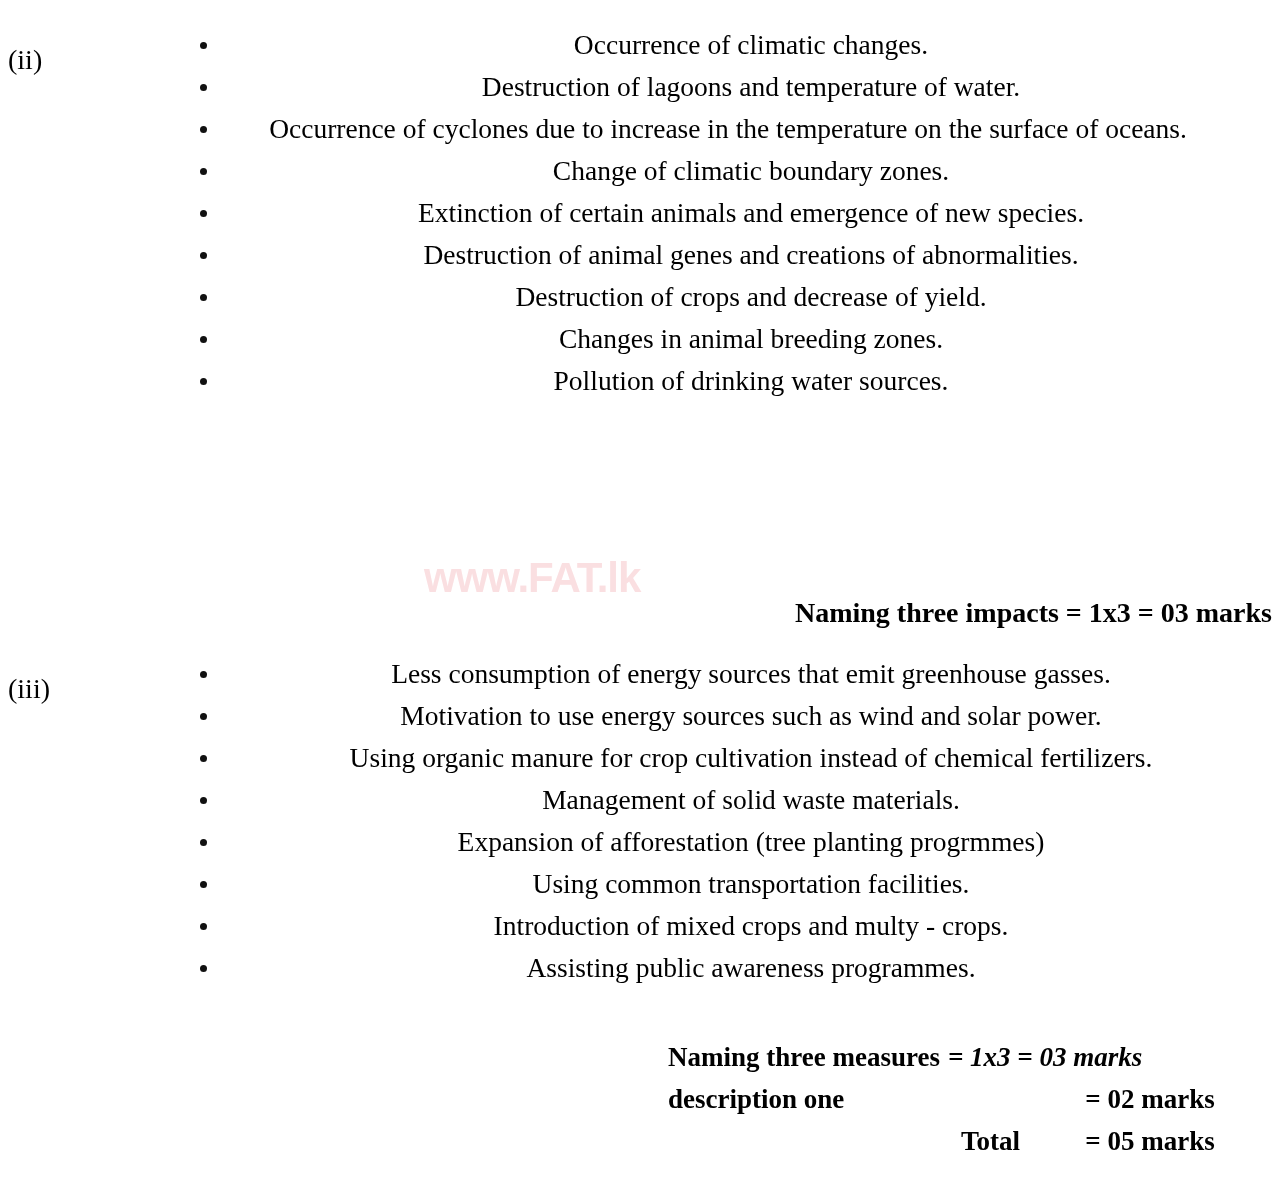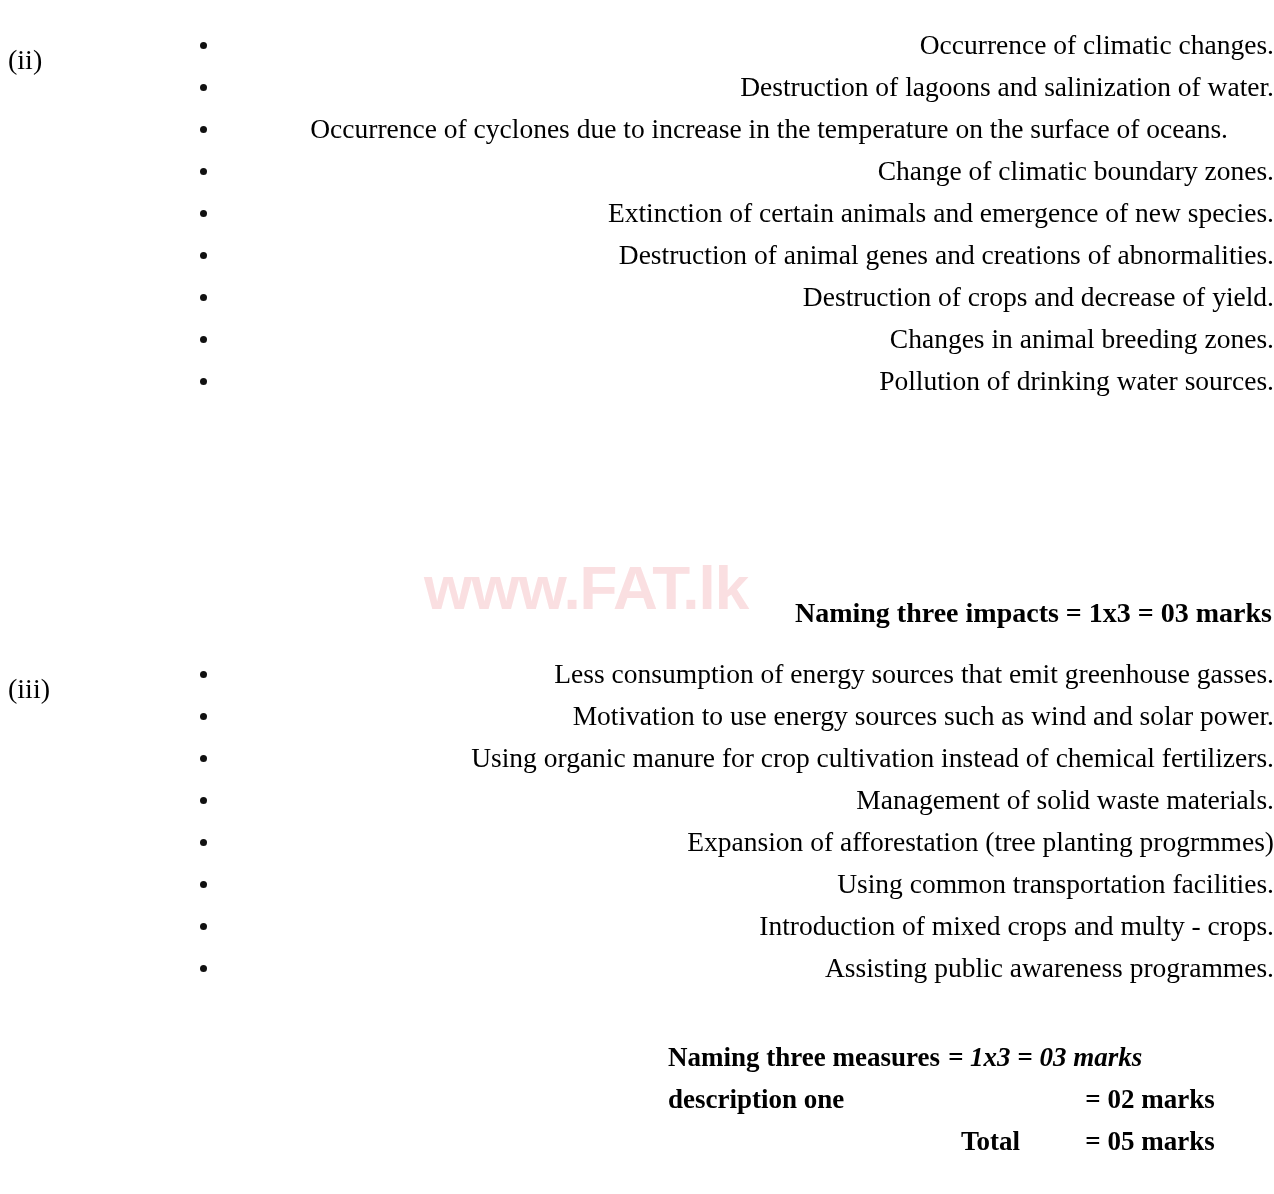--- a/index.html
+++ b/index.html
@@ -24,21 +24,21 @@
     height: 1194px;
   }
 
   
   .watermark {
     position: absolute;
     left: 424px;
     top: 557px;
     font-family: "Liberation Sans", "DejaVu Sans", sans-serif;
     font-weight: 700;
-    font-size: 62px;
+    font-size: 42px;
     letter-spacing: -1px;
     color: #fadfe1;
     white-space: nowrap;
     z-index: 0;
     user-select: none;
     line-height: 1;
   }
 
   
   .section {
@@ -67,21 +67,21 @@
     margin: 0;
     padding: 0;
     list-style: none;
   }
 
   .bullet-item {
     position: relative;
     padding-left: 32px;
     font-size: 27.5px;
     line-height: 42px;
-    text-align: right;
+    text-align: center;
     white-space: normal;
   }
   .bullet-item .dot {
     position: absolute;
     left: 4px;
     top: 18px;
     width: 7px;
     height: 7px;
     background: #111111;
     border-radius: 50%;
@@ -150,21 +150,21 @@
 
     <div class="roman-label">(ii)</div>
 
     <ul class="bullet-list">
       <li class="bullet-item">
         <span class="dot"></span>
         <span class="txt">Occurrence of climatic changes.</span>
       </li>
       <li class="bullet-item">
         <span class="dot"></span>
-        <span class="txt">Destruction of lagoons and salinization of water.</span>
+        <span class="txt">Destruction of lagoons and temperature of water.</span>
       </li>
       <li class="bullet-item wrap">
         <span class="dot"></span>
         <span class="txt">Occurrence of cyclones due to increase in the temperature on the surface of oceans.</span>
       </li>
       <li class="bullet-item">
         <span class="dot"></span>
         <span class="txt">Change of climatic boundary zones.</span>
       </li>
       <li class="bullet-item">

